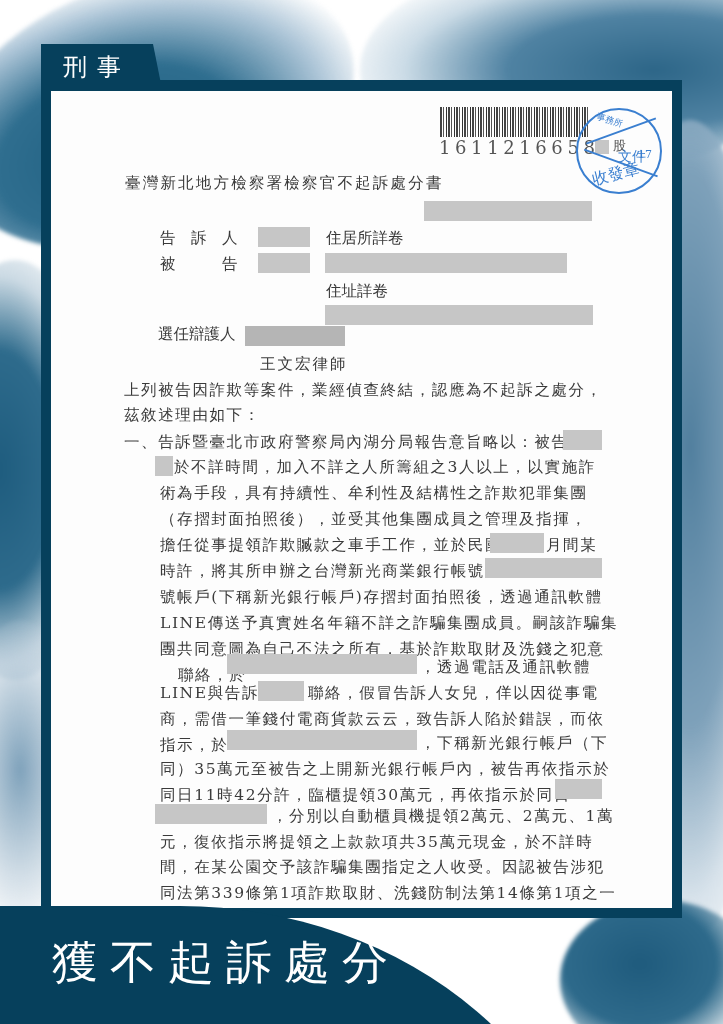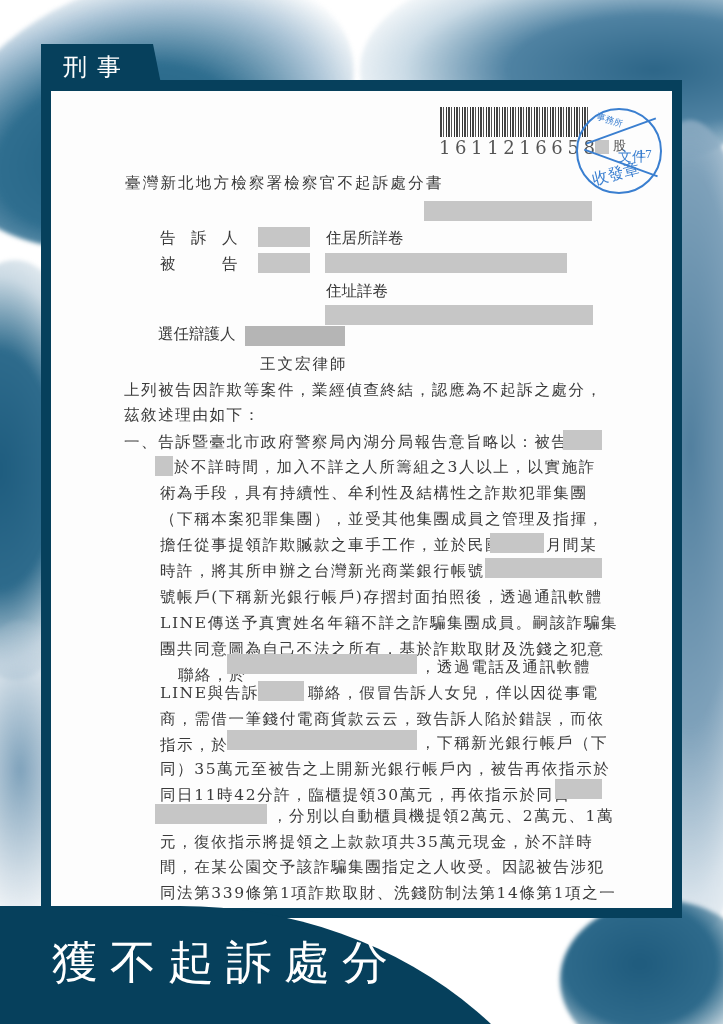--- a/index.html
+++ b/index.html
@@ -135,21 +135,21 @@
 
 <div class="body-line flush" style="top:380px;">上列被告因詐欺等案件，業經偵查終結，認應為不起訴之處分，</div>
 <div class="body-line flush" style="top:405px;">茲敘述理由如下：</div>
 
 <div class="body-line flush" style="top:432px;">一、告訴暨臺北市政府警察局內湖分局報告意旨略以：被告</div>
 <div class="redact r" style="left:563px; top:430px; width:39px; height:20px;"></div>
 
 <div class="redact r" style="left:155px; top:456px; width:18px; height:20px;"></div>
 <div class="body-line" style="left:174px; top:457px;">於不詳時間，加入不詳之人所籌組之3人以上，以實施詐</div>
 <div class="body-line" style="top:483px;">術為手段，具有持續性、牟利性及結構性之詐欺犯罪集團</div>
-<div class="body-line" style="top:509px;">（下稱本案犯罪集團），並受其他集團成員之管理及指揮，</div>
+<div class="body-line" style="top:509px;">（存摺封面拍照後），並受其他集團成員之管理及指揮，</div>
 
 <div class="body-line" style="top:535px;">擔任從事提領詐欺贓款之車手工作，並於民國</div>
 <div class="redact r" style="left:490px; top:533px; width:54px; height:20px;"></div>
 <div class="body-line" style="left:546px; top:535px;">月間某</div>
 
 <div class="body-line" style="top:561px;">時許，將其所申辦之台灣新光商業銀行帳號</div>
 <div class="redact r" style="left:485px; top:558px; width:117px; height:20px;"></div>
 
 <div class="body-line" style="top:587px;">號帳戶(下稱新光銀行帳戶)存摺封面拍照後，透過通訊軟體</div>
 <div class="body-line" style="top:613px;">LINE傳送予真實姓名年籍不詳之詐騙集團成員。嗣該詐騙集</div>

